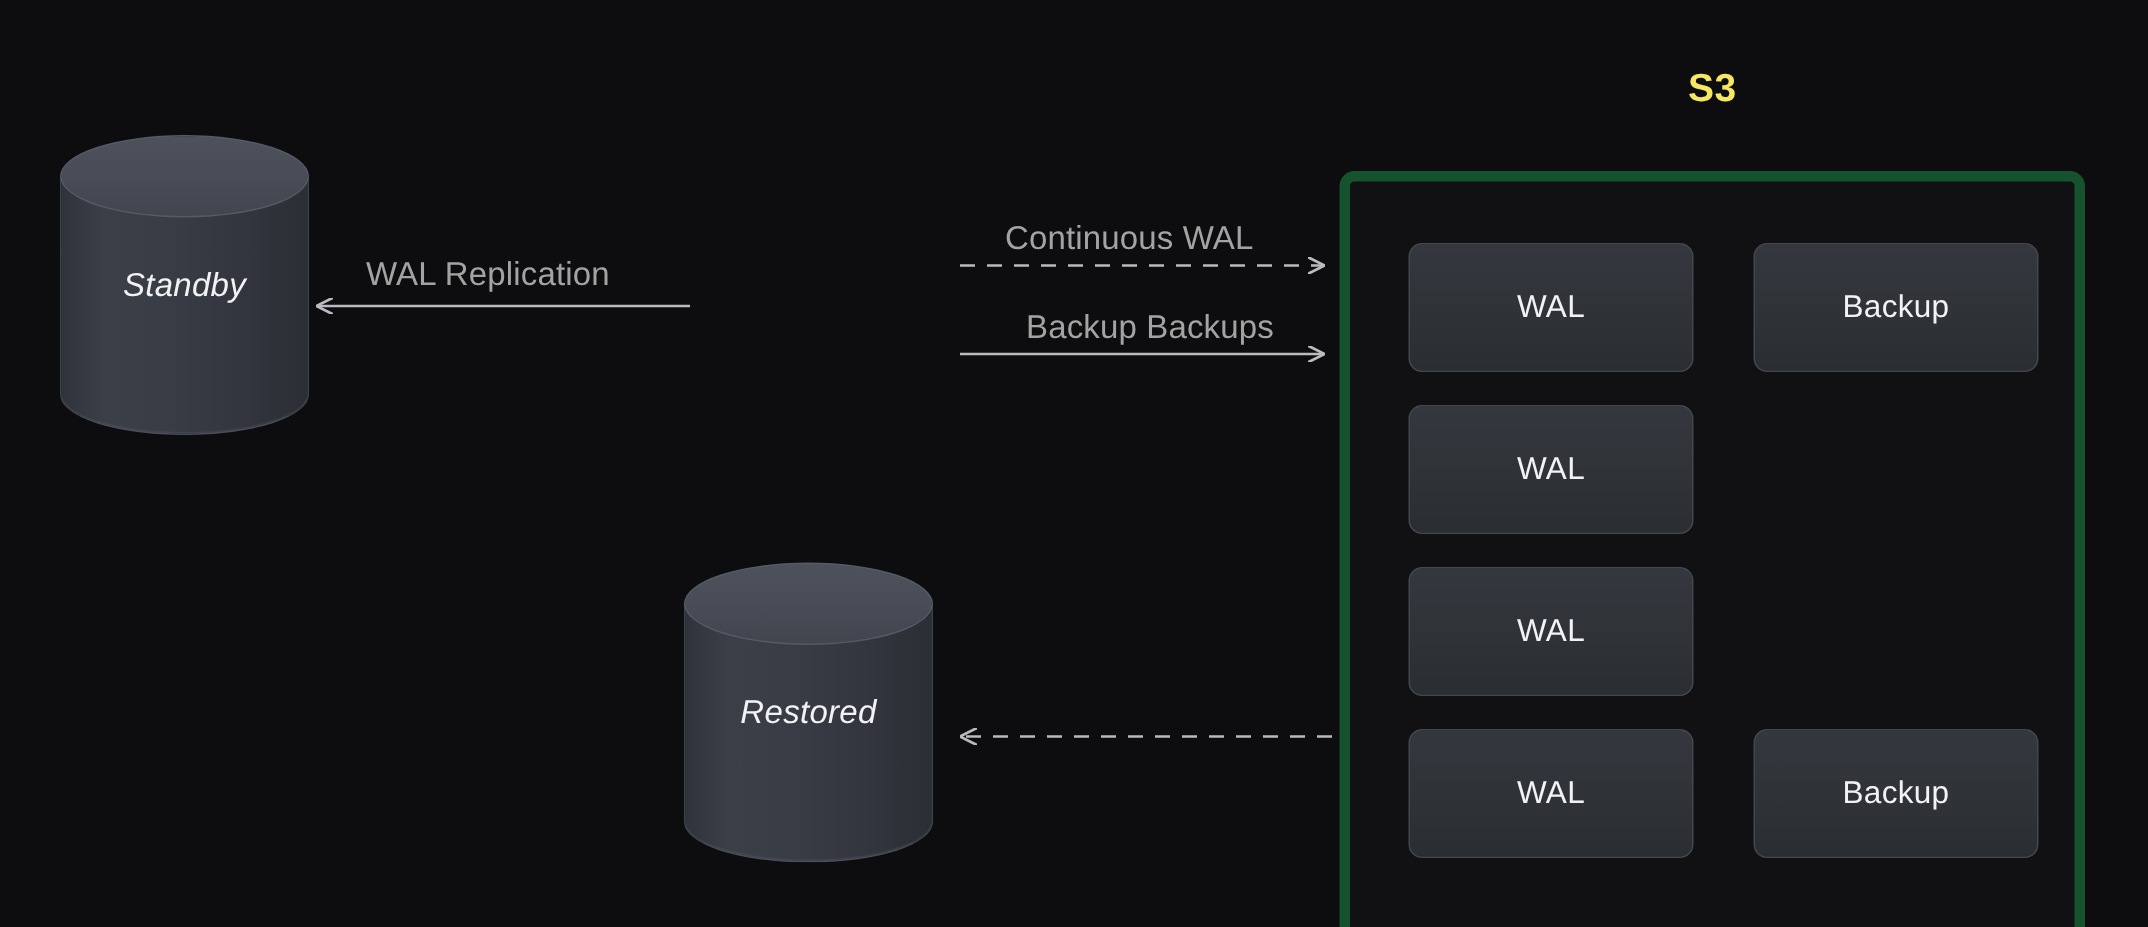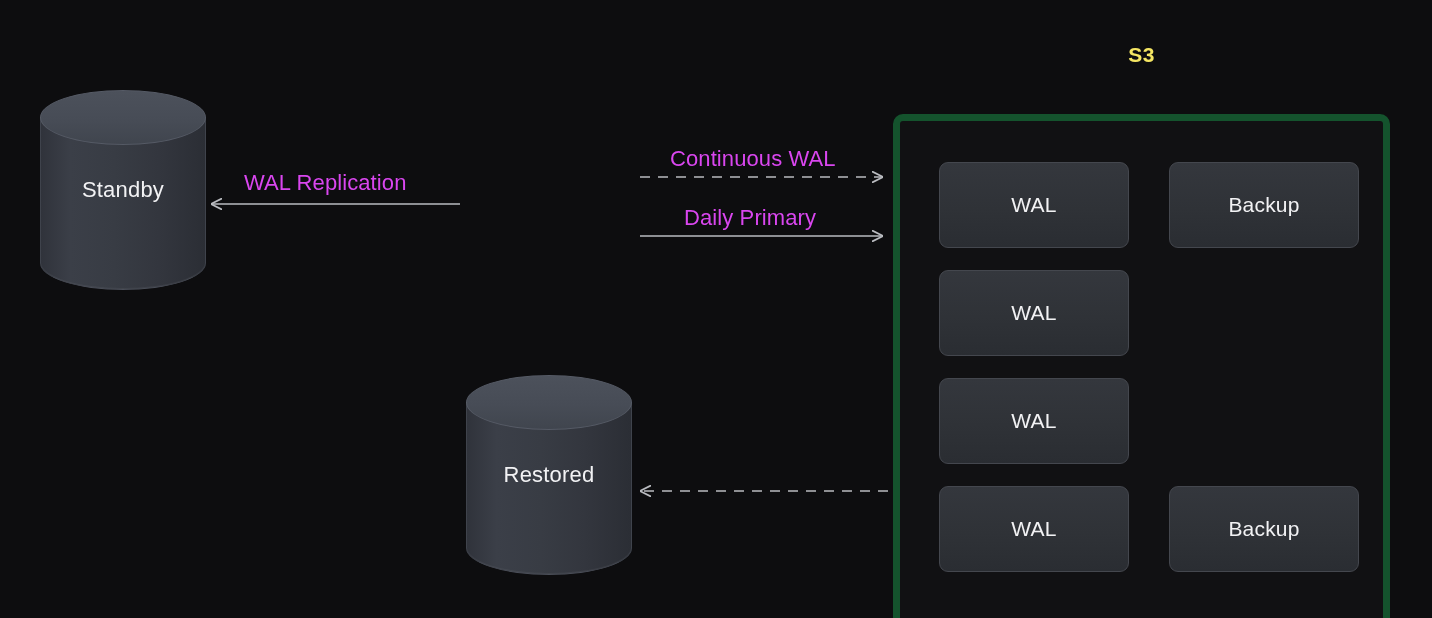--- a/index.html
+++ b/index.html
@@ -20,20 +20,21 @@
     width: 1432px;
     height: 618px;
     background: #0d0d0f;
   }
 
   
   .cylinder {
     position: absolute;
     width: 198px;
     height: 200px;
+    font-style: italic;
   }
   .cyl-body {
     position: absolute;
     left: 0;
     top: 27px;
     width: 166px;
     height: 173px;
     border-radius: 0 0 83px 83px / 0 0 27px 27px;
     background: linear-gradient(to right,
                 #30333b 0%,
@@ -85,21 +86,21 @@
     background: #111113;
     box-sizing: border-box;
     margin-top: 29px;
   }
   .s3-title {
     position: absolute;
     left: 893px;
     top: 43px;
     width: 497px;
     text-align: center;
-    font-size: 21px;
+    font-size: 26px;
     font-weight: bold;
     color: #f5e663;
     letter-spacing: 0.3px;
   }
 
   
   .tile {
     position: absolute;
     width: 190px;
     height: 86px;
@@ -112,21 +113,21 @@
     justify-content: center;
     font-size: 21px;
     color: #f2f2f4;
     letter-spacing: 0.2px;
   }
 
   
   .edge-label {
     position: absolute;
     font-size: 22px;
-    color: #d946ef;
+    color: #a3a3a3;
     white-space: nowrap;
     letter-spacing: 0.1px;
   }
   .edge-svg {
     position: absolute;
     left: 0;
     top: 0;
     width: 1432px;
     height: 618px;
     overflow: visible;
@@ -154,31 +155,31 @@
 
     <line x1="640" y1="236" x2="882" y2="236" stroke="#b9bbc0" stroke-width="1.6" marker-end="url(#arrow-right)"></line>
 
     <line x1="888" y1="491" x2="641" y2="491" stroke="#b9bbc0" stroke-width="1.6" stroke-dasharray="10 8" marker-end="url(#arrow-left)"></line>
   </svg>
 
   <div class="edge-label" style="left:244px; top:170px;">WAL Replication</div>
 
   <div class="edge-label" style="left:670px; top:146px;">Continuous WAL</div>
 
-  <div class="edge-label" style="left:684px; top:205px;">Daily Primary</div>
+  <div class="edge-label" style="left:684px; top:205px;">Backup Backups</div>
 
 
   <div class="cylinder" style="left:40px; top:90px;">
     <div class="cyl-body"></div>
     <div class="cyl-top"></div>
     <div class="cyl-label">Standby</div>
   </div>
 
 
-  <div class="cylinder" style="left:466px; top:375px;">
+  <div class="cylinder" style="left:456px; top:375px;">
     <div class="cyl-body"></div>
     <div class="cyl-top"></div>
     <div class="cyl-label">Restored</div>
   </div>
 
   <div class="s3-title">S3</div>
 
   <div class="s3-box">
 
     <div class="tile" style="left:39px; top:41px;">

